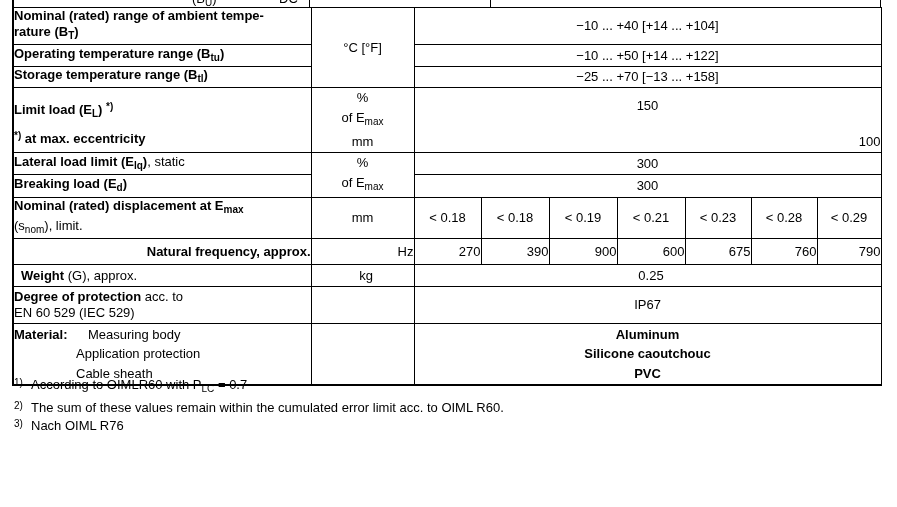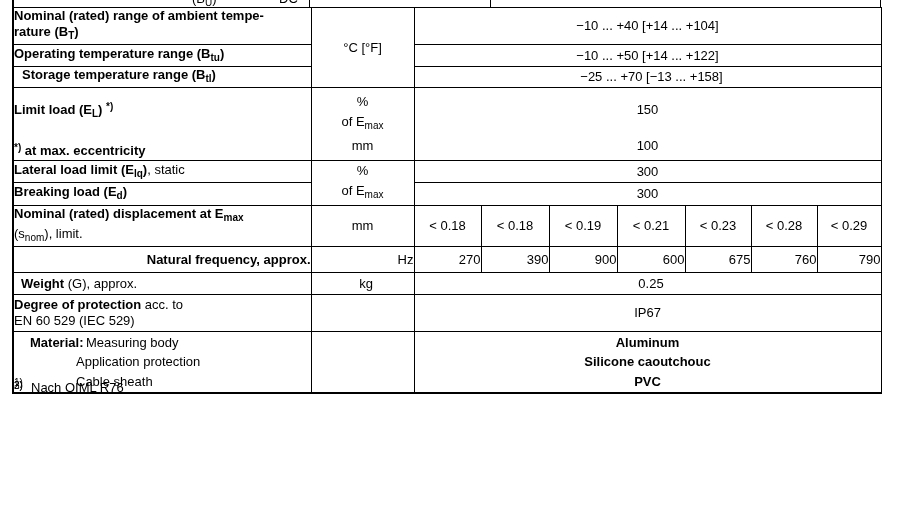--- a/index.html
+++ b/index.html
@@ -32,44 +32,44 @@
     font-size:13px; line-height:16px;
   }
   table.spec td {
     border:1px solid #000; padding:0; vertical-align:middle; overflow:hidden;
   }
   td.lbl { text-align:left; padding-left:17px; padding-right:4px; }
   td.unit, td.val { text-align:center; }
 
   tr.r-ambient td      { height:35px; }
   tr.r-operating td    { height:21px; }
-  tr.r-storage td      { height:20px;padding-left:8px; }
+  tr.r-storage td      { height:20px; }
   tr.r-limit td        { height:64px; }
   tr.r-lateral td      { height:21px; }
   tr.r-breaking td     { height:22px; }
   tr.r-displacement td { height:35px; }
   tr.r-frequency td    { height:25px;text-align:right; }
   tr.r-weight td       { height:21px;padding-left:7px; }
   tr.r-protection td   { height:36px; }
   tr.r-material td     { height:60px; }
 
   
   td.v-top { vertical-align:top; }
   .limit-l1 { margin-top:10px; line-height:17px; }
-  .limit-l2 { margin-top:17px; line-height:18px; }
+  .limit-l2 { margin-top:1px; line-height:26px; }
   .limit-u  { padding-top:3px; }
   .limit-u div { line-height:20px; }
   .limit-v1 { margin-top:7px;  line-height:16px; }
-  .limit-v2 { margin-top:20px; line-height:16px; }
+  .limit-v2 { margin-top:20px; line-height:16px;text-align:right; }
   .unit2 div { line-height:20px; }
 
   
   .mat { padding-top:2px; }
   .mat div { line-height:19.5px; }
-  .mat-head { display:inline-block; width:56px;margin-left:16px; }
+  .mat-head { display:inline-block; width:74px; }
   .mat-ind { margin-left:62px; }
   .matv { padding-top:2px;font-weight:bold; }
   .matv div { line-height:19.5px; }
 
   
   .b    { font-weight:bold; }
   .sub  { font-size:10px; vertical-align:-3px; }
   .bsub { font-size:10px; vertical-align:-3px; font-weight:bold; }
   .bsup { font-size:10px; vertical-align:4px;  font-weight:bold; }
 
@@ -211,23 +211,26 @@
           <div>Silicone caoutchouc</div>
           <div>PVC</div>
         </td>
       </tr>
 
     </tbody>
   </table>
 
   <div class="footnotes">
     <div class="fn">
-      <span class="fnmark">1)</span>
+      <span class="fnmark">1)</span><span><span>According to OIMLR60 with P</span><span class="sub">LC</span><span> = 0.7</span></span>
     </div>
     <div class="fn">
       <span class="fnmark">2)</span>
     </div>
+    <div class="fn cont">
+      <span><span>The sum of these values remain within the cumulated error limit acc. to OIML R60.</span></span>
+    </div>
     <div class="fn">
       <span class="fnmark">3)</span><span><span>Nach OIML R76</span></span>
     </div>
   </div>
 
 </div>
 
 </body></html>

